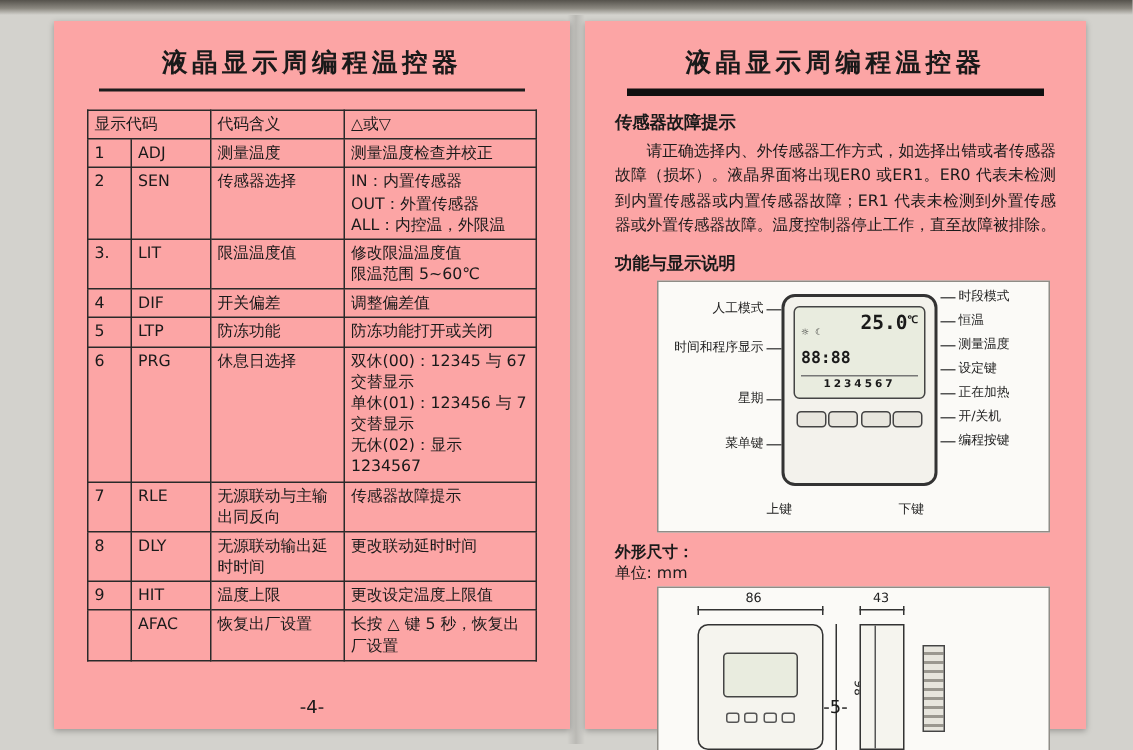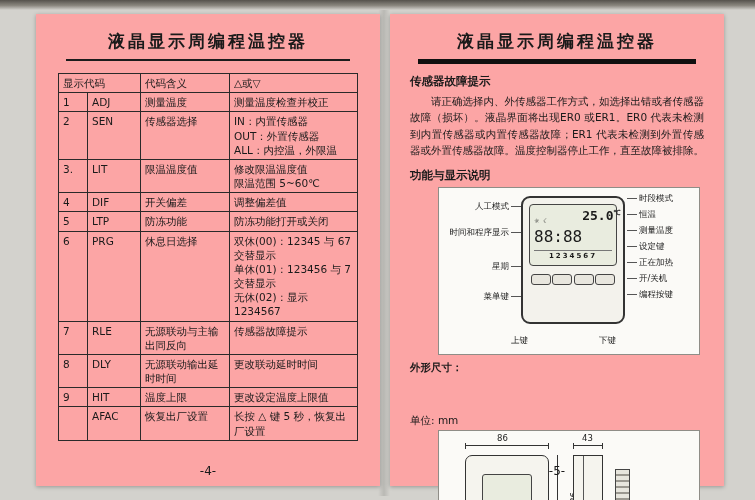--- a/index.html
+++ b/index.html
@@ -41,30 +41,30 @@
   .lbl.l::after{content:"";width:10px;border-top:1px solid #555;margin-left:2px;flex:0 0 auto;}
   .lbl.r{left:188px;width:72px;justify-content:flex-start;text-align:left;}
   .lbl.r::before{content:"";width:10px;border-top:1px solid #555;margin-right:2px;flex:0 0 auto;}
   .lbl.b{font-size:8.5px;top:148px;}
   .device{position:absolute;left:82px;top:8px;width:104px;height:128px;
     border:2px solid #333;border-radius:9px;background:#f3f2ec;box-sizing:border-box;padding:6px 6px 4px;}
   .lcd{border:1.5px solid #444;border-radius:4px;background:#e9ecdf;height:62px;
     box-sizing:border-box;padding:3px 4px 0;}
   .lcd-top{display:flex;justify-content:space-between;align-items:flex-start;}
   .lcd-icons{font-size:6px;letter-spacing:1px;}
-  .lcd-time{font-family:"DejaVu Sans Mono","Liberation Mono",monospace;font-size:16px;font-weight:normal;}
+  .lcd-time{font-family:"DejaVu Sans Mono","Liberation Mono",monospace;font-size:11px;font-weight:bold;}
   .lcd-temp{font-family:"DejaVu Sans Mono","Liberation Mono",monospace;font-size:13px;font-weight:bold;}
   .lcd-temp .deg{font-size:7px;vertical-align:top;}
   .lcd-week{border-top:1px solid #777;margin-top:4px;font-size:7px;letter-spacing:2px;
     text-align:center;padding-top:1px;font-weight:bold;}
   .btn-row{display:flex;justify-content:space-between;margin-top:8px;padding:0 2px;}
   .dbtn{width:18px;height:9px;border:1px solid #444;border-radius:3px;background:#e8e6de;}
 
   
-  .dims-head{display:flex;flex-direction:column;font-size:10.5px;margin:6px 2px 2px;gap:39px;}
+  .dims-head{display:flex;flex-direction:column;font-size:10.5px;margin:6px 2px 2px;}
   .dims-head .h1{font-weight:bold;}
   .fig-dims{width:262px;height:122px;margin:2px 0 4px 30px;}
   .dim-label{position:absolute;font-size:8.5px;color:#222;}
   .dim-line-h{position:absolute;border-top:1px solid #333;}
   .dim-line-h::before,.dim-line-h::after{content:"";position:absolute;top:-3px;width:1px;height:6px;background:#333;}
   .dim-line-h::before{left:0;} .dim-line-h::after{right:0;}
   .dim-line-v{position:absolute;border-left:1px solid #333;}
   .front{position:absolute;left:26px;top:24px;width:84px;height:84px;border:1.5px solid #333;
     border-radius:7px;background:#f5f4ee;box-sizing:border-box;}
   .front .screen{position:absolute;left:16px;top:18px;width:48px;height:28px;border:1px solid #444;

